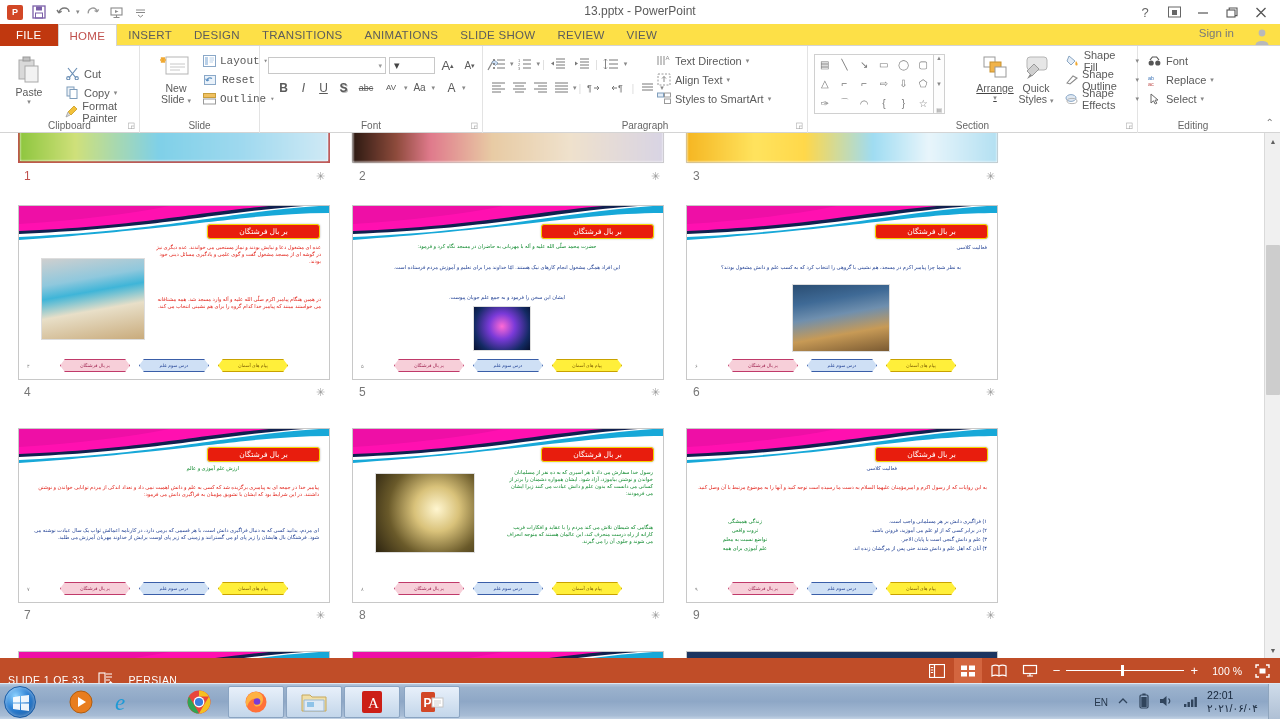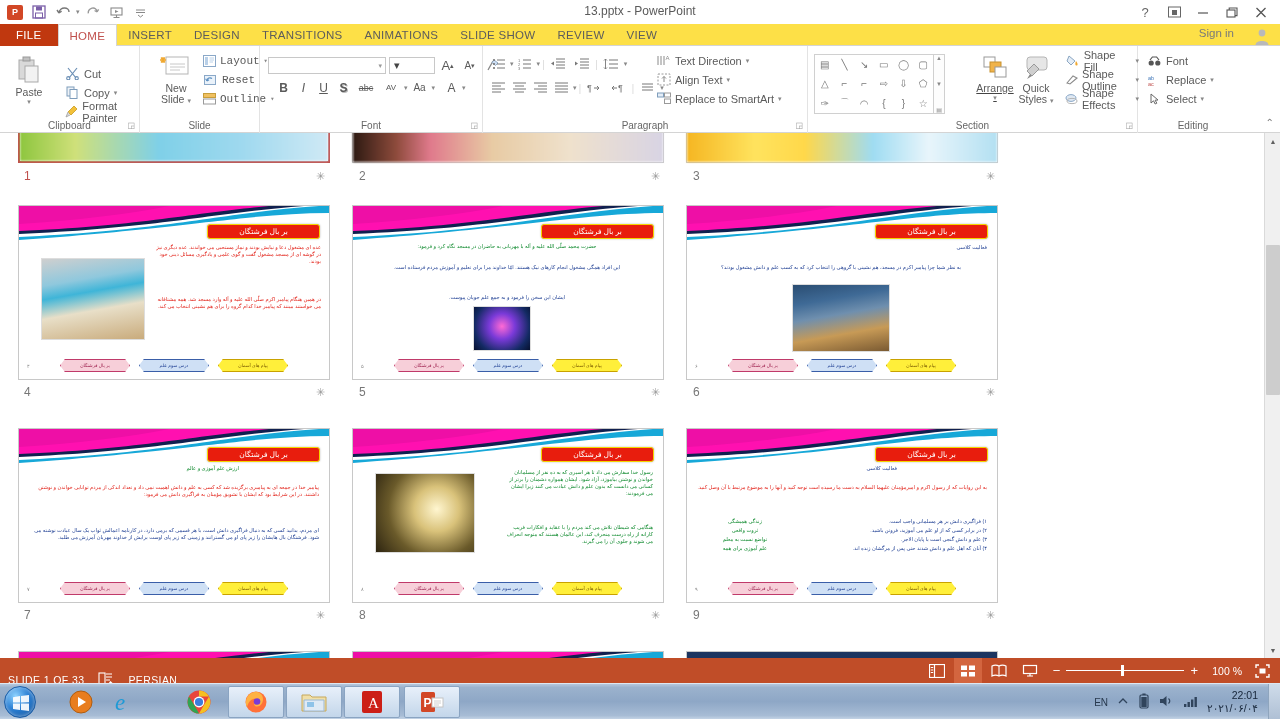--- a/index.html
+++ b/index.html
@@ -126,21 +126,21 @@
     border-top:1px solid #dce7f2; }
   .startorb{ position:absolute; left:4px; top:2px; width:32px; height:32px; border-radius:50%;
     background:radial-gradient(circle at 35% 30%, #8fd3ff 0%, #2a7fd4 45%, #0c4a91 100%);
     border:1px solid #1d5fa8; box-shadow:inset 0 0 4px rgba(255,255,255,.6); }
   .tbicon{ position:absolute; top:4px; width:30px; height:28px; display:flex; align-items:center; justify-content:center; }
   .tbapp{ position:absolute; top:2px; width:56px; height:32px;
      background:linear-gradient(180deg,#e8f0fa,#c3d6ea); border:1px solid #8aa4c2; border-radius:2px;
      display:flex; align-items:center; justify-content:center; }
   .tray{ position:absolute; right:0; top:0; height:36px; display:flex; align-items:center; gap:9px; padding-right:22px; }
   .tray .lang{ font-size:10px; color:#27384d; }
-  .clock{ text-align:right; font-size:10.5px; color:#152438; line-height:13px; }
+  .clock{ text-align:left; font-size:10.5px; color:#152438; line-height:13px; }
   .showdesk{ position:absolute; right:0; top:0; width:12px; height:36px; background:linear-gradient(180deg,#cfdcea,#aebfd4); border-left:1px solid #8fa5bd; }
 </style>
 </head>
 <body>
 
 <div class="app">
 
   <div class="titlebar">
     <div class="qat">
       <div class="qat-btn">
@@ -490,21 +490,21 @@
           <span class="caret">▾</span>
         </div>
         <div class="smallrow">
           <span class="ic-box">
             <svg width="14" height="13" viewBox="0 0 14 13">
                 <rect x="0.5" y="1" width="6" height="4" fill="#e4edf7" stroke="#7f9dbb"></rect>
                 <rect x="7.5" y="1" width="6" height="4" fill="#fff" stroke="#9a9a9a"></rect>
                 <rect x="7.5" y="7" width="6" height="4.5" fill="#fff" stroke="#9a9a9a"></rect>
               </svg>
           </span>
-          <span>Replace to SmartArt</span>
+          <span>Styles to SmartArt</span>
           <span class="caret">▾</span>
         </div>
       </div>
       <div class="grp-label">Paragraph</div>
       <div class="dlg">◲</div>
     </div>
 
     <div class="grp" style="left:808px; width:330px;">
       <div style="position:absolute; left:6px; top:8px; display:flex;">
         <div class="shapegal">

